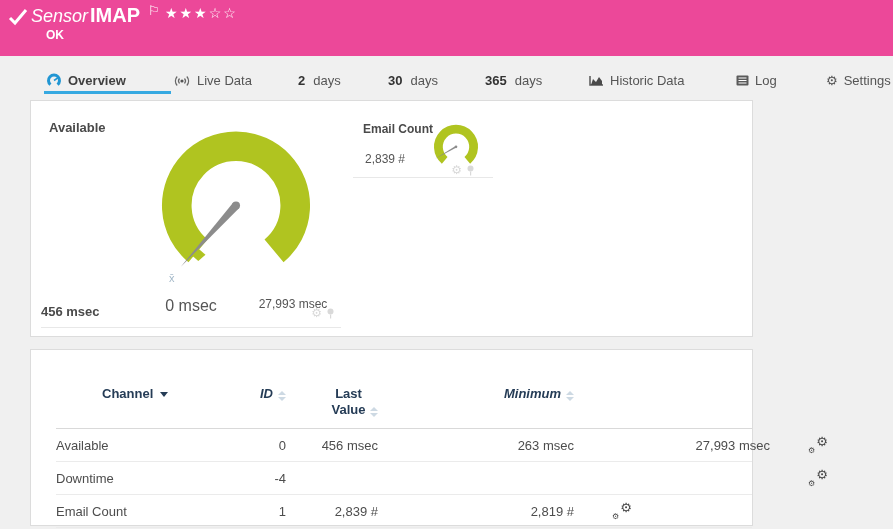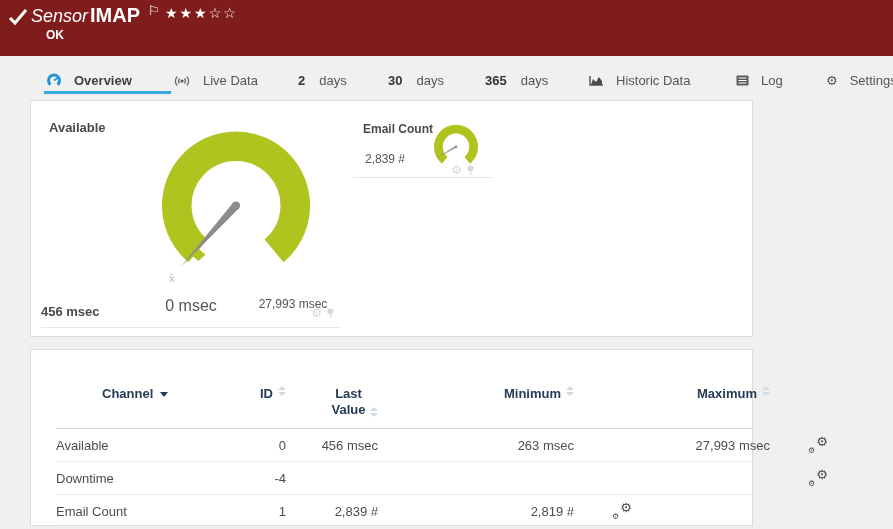--- a/index.html
+++ b/index.html
@@ -7,31 +7,31 @@
   body {
     position: relative;
     font-family: "Liberation Sans", "DejaVu Sans", sans-serif;
     background: #f0f0f0;
     color: #4d4d4d;
     overflow: hidden;
   }
   
   .hdr {
     position: absolute; top:0; left:0; width:893px; height:56px;
-    background: #7f1d1d; color:#fff;
+    background: #ec4899; color:#fff;
   }
   .hdr .check { position:absolute; left:8px; top:8px; }
   .hdr .t-prefix { position:absolute; left:31px; top:6px; font-size:18px; font-style:italic; }
   .hdr .t-name   { position:absolute; left:90px; top:4px; font-size:20px; font-weight:bold; }
   .hdr .t-flag   { position:absolute; left:148px; top:3px; font-size:13px; }
   .hdr .t-stars  { position:absolute; left:165px; top:5px; font-size:14px; letter-spacing:2px; cursor:pointer; }
   .hdr .t-status { position:absolute; left:46px; top:28px; font-size:12px; font-weight:bold; }
   
   .tabs { position:absolute; top:56px; left:0; width:893px; height:44px; background:#f0f0f0; }
-  .tab  { position:absolute; top:17px; display:flex; align-items:center; gap:12px; font-size:13px; color:#555; cursor:pointer; white-space:nowrap; }
+  .tab  { position:absolute; top:17px; display:flex; align-items:center; gap:6px; font-size:13px; color:#555; cursor:pointer; white-space:nowrap; }
   .tab .num { font-weight:bold; color:#333; margin-right:2px; }
   .tab.active { color:#404040; font-weight:bold; }
   .tab-underline { position:absolute; top:35px; left:44px; width:127px; height:3px; background:#36a9e1; }
   .gear-glyph { font-size:13px; color:#555; line-height:1; }
   
   .panel { position:absolute; left:30px; width:723px; background:#fff; border:1px solid #dcdcdc; }
   .panel-gauges { top:100px; height:237px; }
   .panel-table  { top:349px; height:177px; }
   
   .big-cell { position:absolute; left:10px; top:7px; width:300px; height:220px; border-bottom:1px solid #e8e8e8; }
@@ -49,21 +49,21 @@
   .mini-cell .g-label { position:absolute; left:10px; top:14px; font-size:12px; font-weight:bold; color:#4a4a4a; }
   .mini-cell .g-svg { position:absolute; left:76px; top:14px; }
   .mini-cell .g-value { position:absolute; left:12px; top:44px; font-size:12px; color:#555; }
   .mini-cell .cell-icons { right:18px; top:56px; }
   
   .tbl { position:absolute; left:0; top:0; width:100%; padding-left:25px; }
   .t-grid { display:grid; grid-template-columns:180px 50px 92px 196px 196px 1fr; align-items:center; }
   .t-head { padding-top:36px; min-height:79px; border-bottom:1px solid #d9d9d9; align-items:start;
             font-size:13px; font-weight:bold; color:#253c56; }
   .t-head > div { cursor:pointer;margin-left:46px; }
-  .h-right { display:flex; justify-content:flex-end; align-items:flex-start; }
+  .h-right { display:flex; justify-content:flex-end; align-items:flex-end;font-style:italic; }
   .h-center { display:flex; justify-content:center; align-items:flex-end; }
   .h-center .wrapspan { display:inline-block; max-width:46px; text-align:center; line-height:1.25; }
   .sort { display:inline-flex; flex-direction:column; gap:2px; margin-left:5px; }
   .sort i { display:block; width:0; height:0; border-left:4px solid transparent; border-right:4px solid transparent; }
   .sort .up   { border-bottom:4px solid #cdd9e3; }
   .sort .down { border-top:4px solid #cdd9e3; }
   .desc-arrow { display:inline-block; width:0; height:0; border-left:4px solid transparent; border-right:4px solid transparent;
                 border-top:5px solid #253c56; margin-left:7px; vertical-align:middle; }
   .t-row { height:33px; border-bottom:1px solid #ebebeb; font-size:13px; color:#4d4d4d; cursor:pointer; }
   .c-right { text-align:right; }
@@ -200,27 +200,20 @@
             <i class="down"></i>
           </span>
       </div>
       <div class="h-right">
         <span>Minimum</span>
         <span class="sort">
             <i class="up"></i>
             <i class="down"></i>
           </span>
       </div>
-      <div class="h-right">
-        <span>Maximum</span>
-        <span class="sort">
-            <i class="up"></i>
-            <i class="down"></i>
-          </span>
-      </div>
       <div></div>
     </div>
 
     <div class="t-grid t-row">
       <div>Available</div>
       <div class="c-right">0</div>
       <div class="c-right">456 msec</div>
       <div class="c-right">263 msec</div>
       <div class="c-right">27,993 msec</div>
       <div class="gears">

